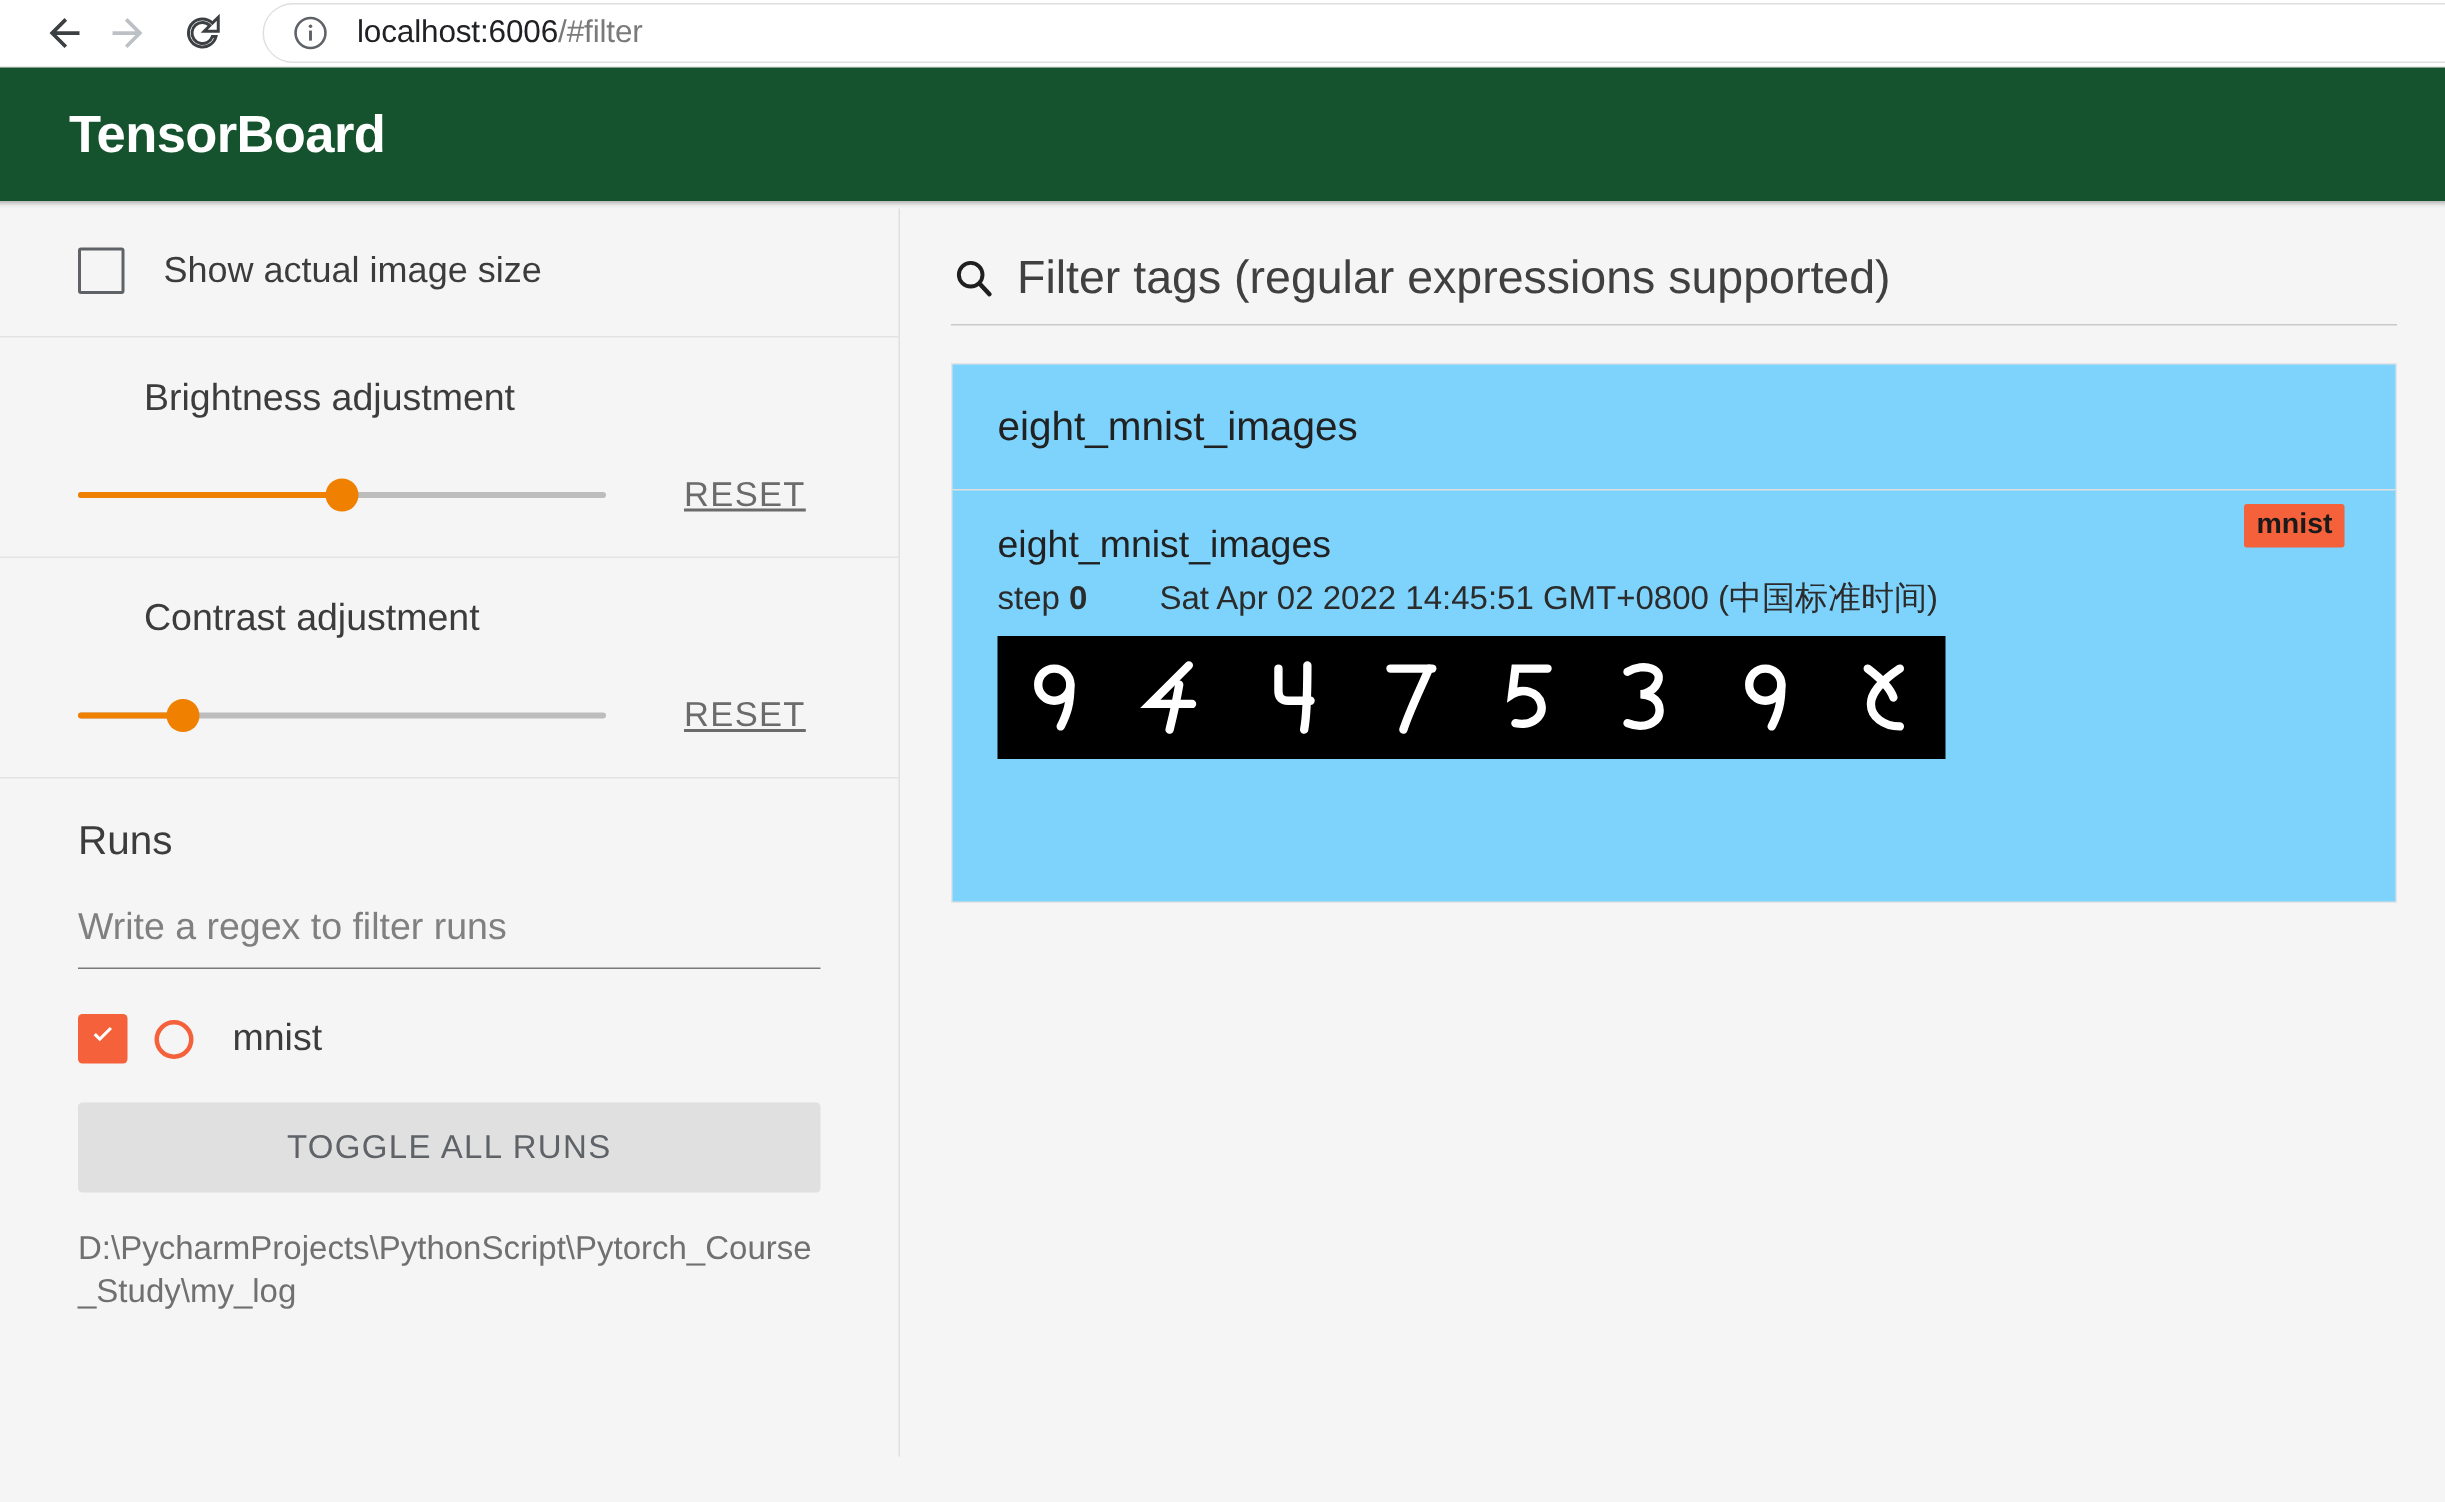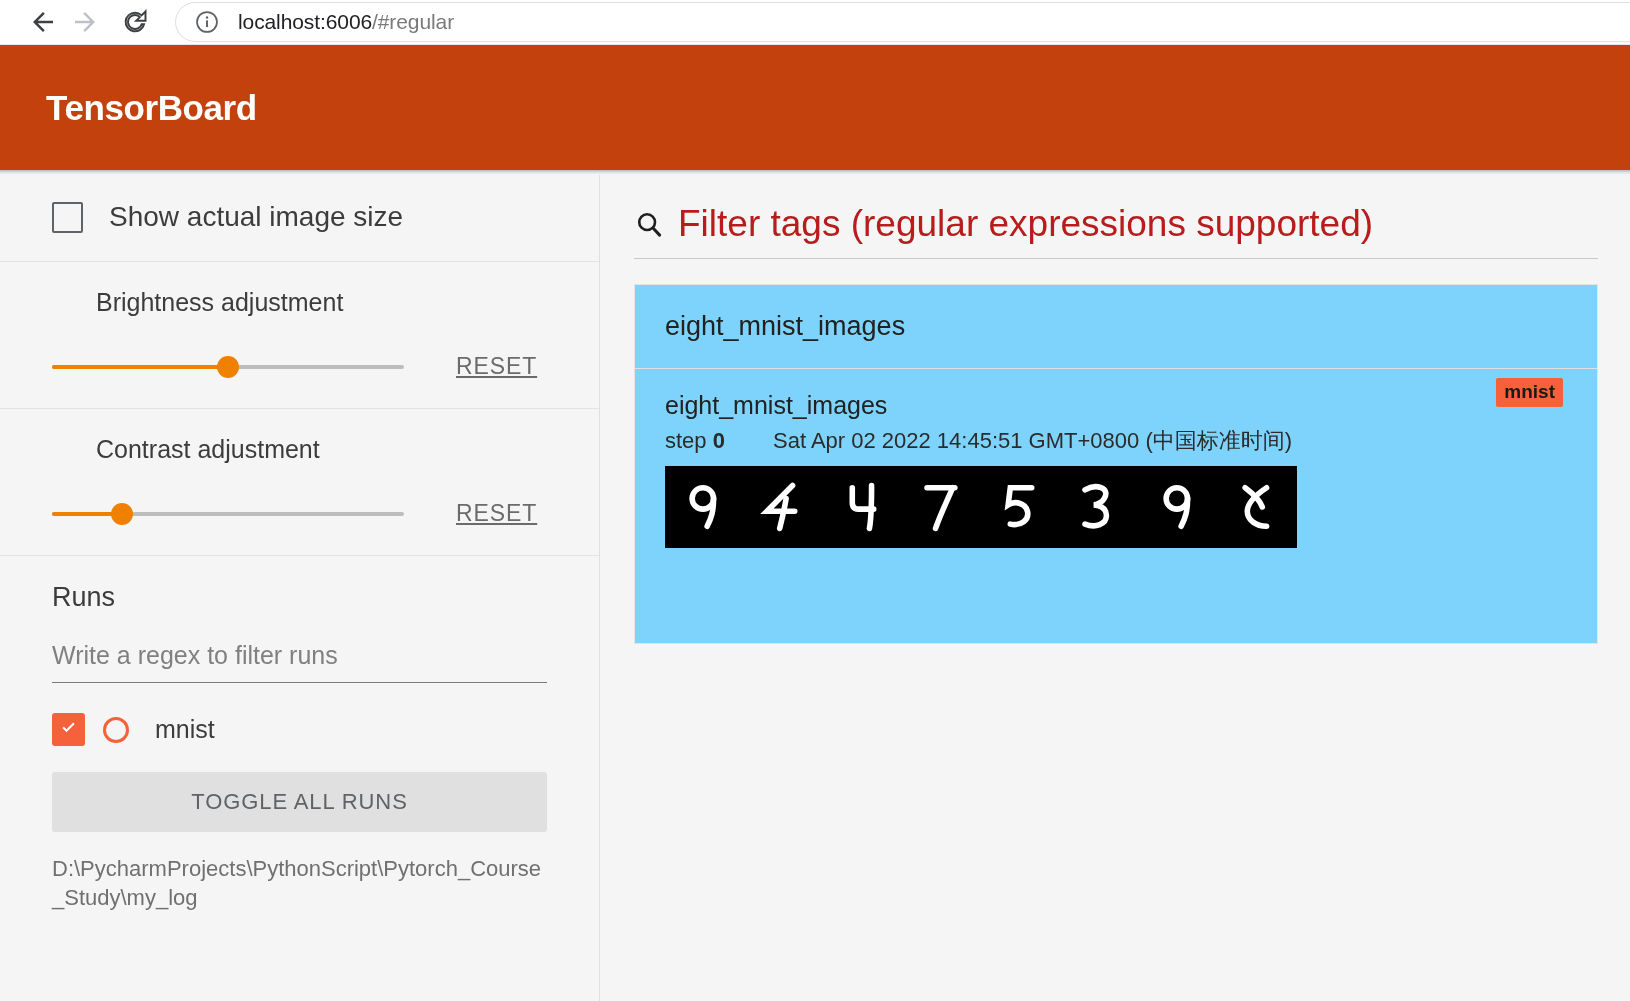--- a/index.html
+++ b/index.html
@@ -36,22 +36,22 @@
   }
   .info-icon { margin-right: 18px; display:flex; }
   .url-text {
     font-size: 21px; color: #202124; letter-spacing: -0.1px;
     white-space: nowrap;
   }
   .url-text .dim { color: #7a7a7a; }
 
   
   .tb-header {
-    height: 125px;
-    background: #c2410c;
+    height: 89px;
+    background: #14532d;
     display: flex; align-items: center;
     padding-left: 46px;
     position: relative;
   }
   .tb-title {
     color: #fff; font-size: 35px; font-weight: bold;
     letter-spacing: -0.4px;
   }
   .tb-tabs { display: flex; align-items: stretch; height: 100%; margin-left: 68px; }
   .tb-tab {
@@ -83,21 +83,21 @@
   }
   .side-section { padding: 26px 52px 28px 52px; border-bottom: 1px solid #e3e3e3; }
   .side-section.nb { border-bottom: none; }
 
   .checkbox-row { display: flex; align-items: center; }
   .cb-outline {
     width: 31px; height: 31px;
     border: 2px solid #5f6368; border-radius: 2px;
     flex: 0 0 31px; background: transparent;
   }
-  .cb-label { margin-left: 26px; font-size: 28px; color: #3c3c3c; }
+  .cb-label { margin-left: 26px; font-size: 24px; color: #3c3c3c; }
 
   .slider-label { font-size: 25px; color: #3c3c3c; margin-left: 44px; }
   .slider-row { display: flex; align-items: center; margin-top: 36px; }
   .slider-wrap { position: relative; width: 352px; height: 22px; flex: 0 0 352px; }
   .slider-track {
     position: absolute; top: 9px; left: 0; right: 0; height: 4px;
     background: #bdbdbd; border-radius: 2px;
   }
   .slider-fill {
     position: absolute; top: 9px; left: 0; height: 4px;
@@ -153,21 +153,21 @@
     flex: 1; background: #f5f5f5;
     padding: 28px 32px 0 34px;
     overflow: hidden;
   }
   .tag-filter {
     display: flex; align-items: center;
     border-bottom: 1px solid #c9c9c9;
     padding-bottom: 13px;
   }
   .search-icon { flex: 0 0 30px; display: flex; align-items: center; }
-  .tag-placeholder { margin-left: 14px; font-size: 37px; color: #b91c1c; }
+  .tag-placeholder { margin-left: 14px; font-size: 31px; color: #404040; }
 
   .card-group {
     margin-top: 25px;
     background: #7dd3fc;
     border: 1px solid #e4e4e4;
     min-height: 360px;
   }
   .group-header {
     padding: 26px 30px 26px 30px;
     border-bottom: 1px solid #e0e0e0;
@@ -230,21 +230,21 @@
     </span>
   </div>
   <div class="url-pill">
     <span class="info-icon">
       <svg width="26" height="26" viewBox="0 0 24 24">
         <circle cx="12" cy="12" r="9.2" fill="none" stroke="#5f6368" stroke-width="1.6"></circle>
         <rect x="11.1" y="10.5" width="1.8" height="6.2" fill="#5f6368"></rect>
         <circle cx="12" cy="7.8" r="1.1" fill="#5f6368"></circle>
       </svg>
     </span>
-    <span class="url-text"><span>localhost:6006</span><span class="dim">/#regular</span></span>
+    <span class="url-text"><span>localhost:6006</span><span class="dim">/#filter</span></span>
   </div>
 </div>
 
 <div class="tb-header">
   <div class="tb-title">TensorBoard</div>
 </div>
 <div class="header-shadow"></div>
 
 <div class="content">
 

